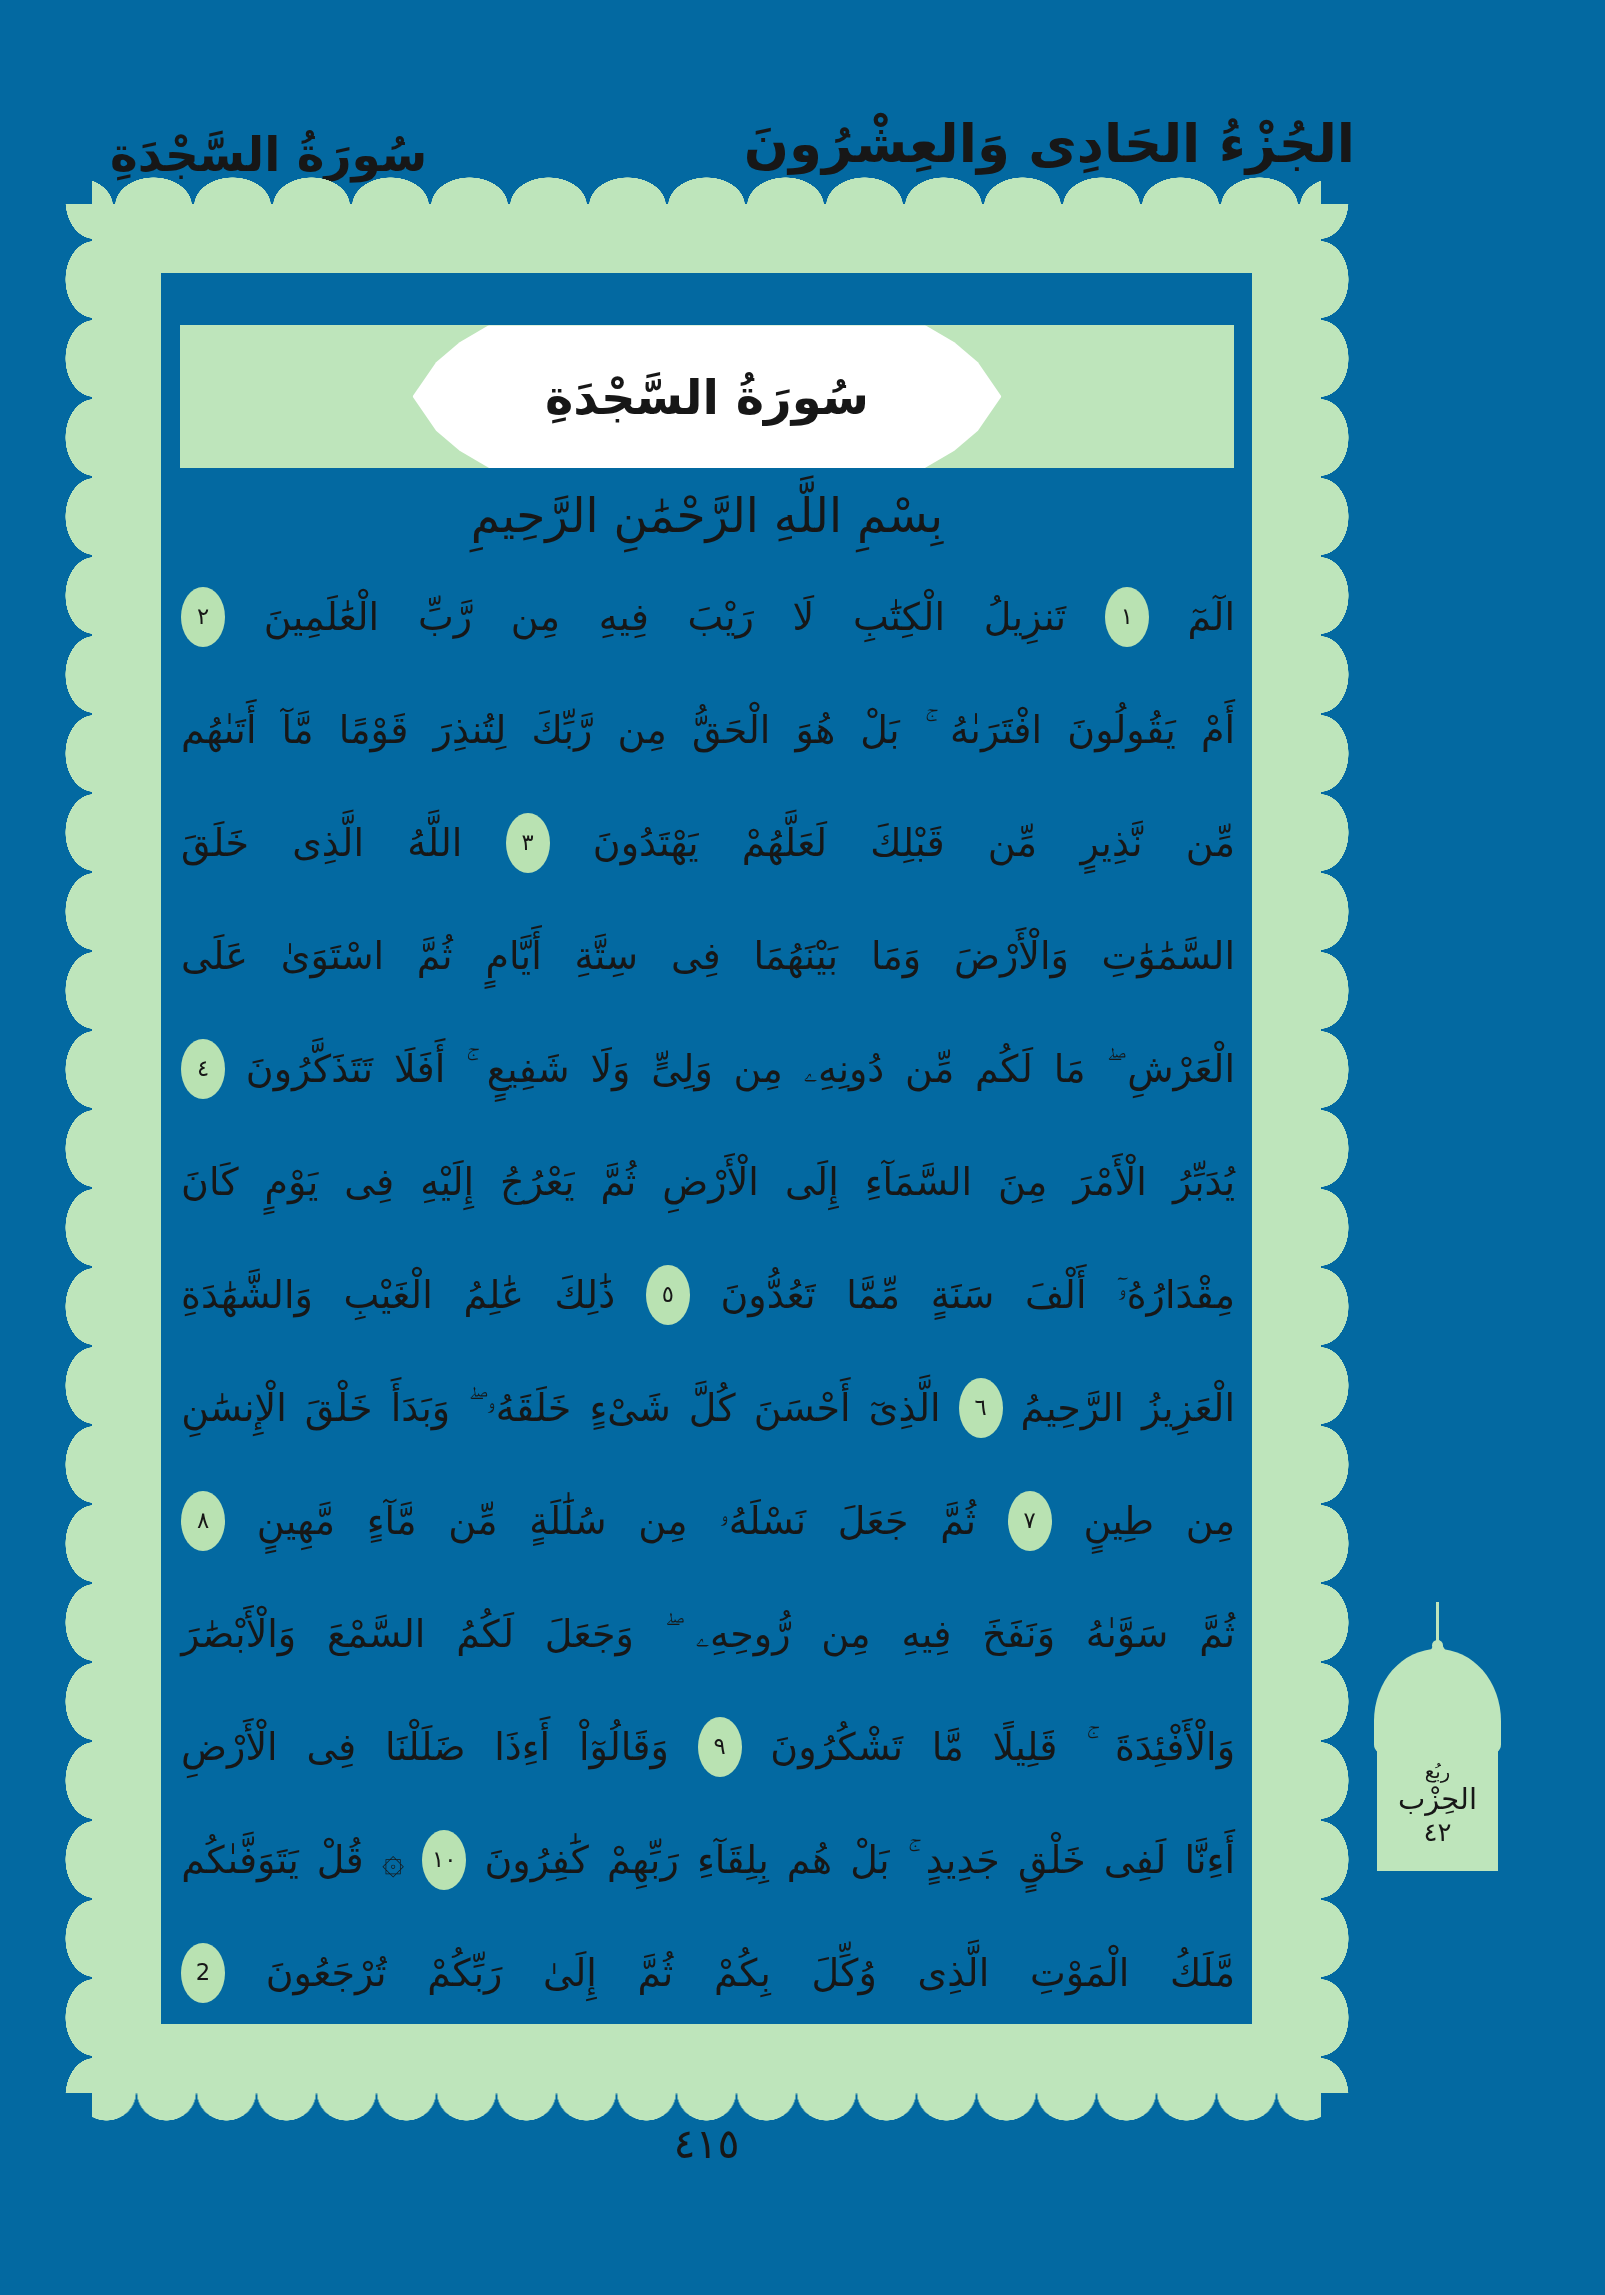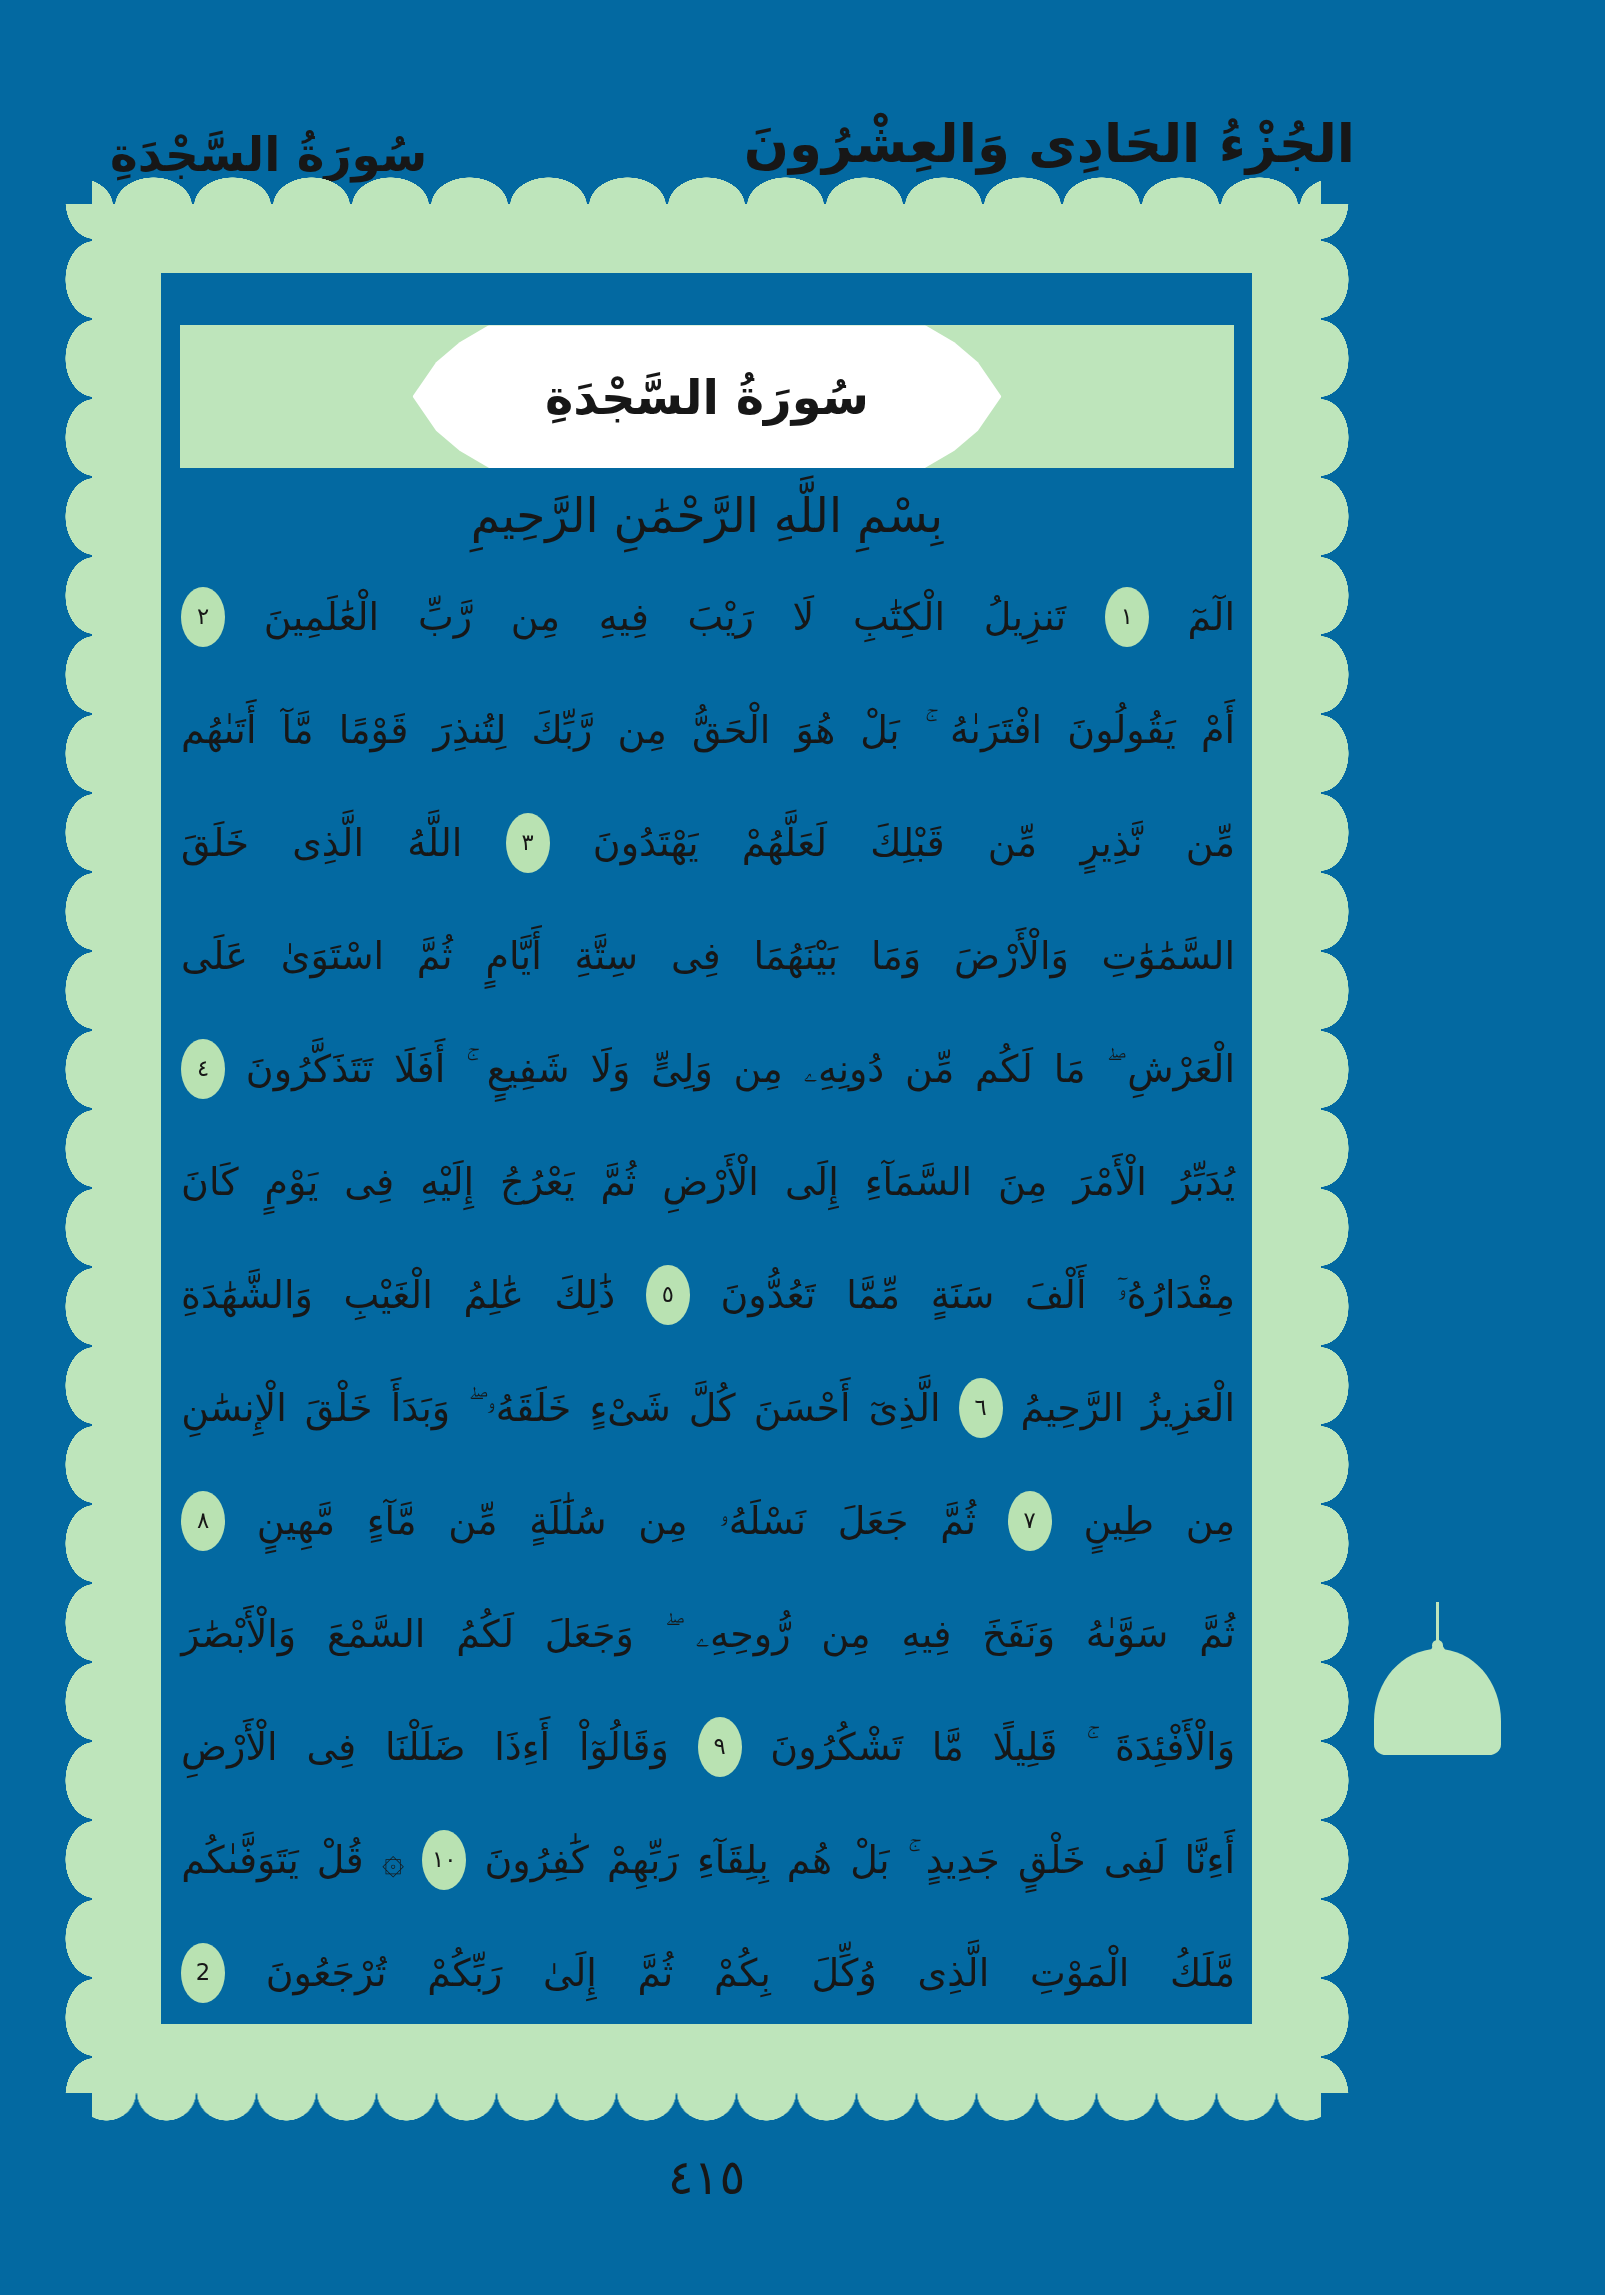--- a/index.html
+++ b/index.html
@@ -95,21 +95,21 @@
     position:absolute;left:3px;top:136px;width:121px;height:133px;background:var(--green);
     display:flex;flex-direction:column;align-items:center;justify-content:center;
   }
   .hizb-rub{font-size:19.6px;line-height:1.1;}
   .hizb-name{font-size:29px;line-height:1.2;}
   .hizb-num{font-size:26px;line-height:1.2;}
   
   .page-number{
     position:absolute;left:616px;top:2110px;width:181px;height:68px;
     display:flex;align-items:center;justify-content:center;
-    font-size:48px;direction:rtl;margin-top:33px;
+    font-size:41px;direction:rtl;
   }
 </style>
 </head>
 <body>
 
 <div class="page">
 
   <div class="hdr hdr-left">سُورَةُ السَّجْدَةِ</div>
   <div class="hdr hdr-right">الجُزْءُ الحَادِى وَالعِشْرُونَ</div>
 
@@ -303,18 +303,23 @@
         <span class="word">رَبِّكُمْ</span>
         <span class="word">تُرْجَعُونَ</span>
         <span class="ayah-marker">2</span>
       </div>
     </div>
 
   <div class="hizb">
     <div class="hizb-spire"></div>
     <div class="hizb-ball"></div>
     <div class="hizb-dome"></div>
+    <div class="hizb-body">
+      <div class="hizb-rub">ربُع</div>
+      <div class="hizb-name">الحِزْب</div>
+      <div class="hizb-num">٤٢</div>
+    </div>
   </div>
 
   <div class="page-number">٤١٥</div>
 
 </div>
 
 
 </body></html>

